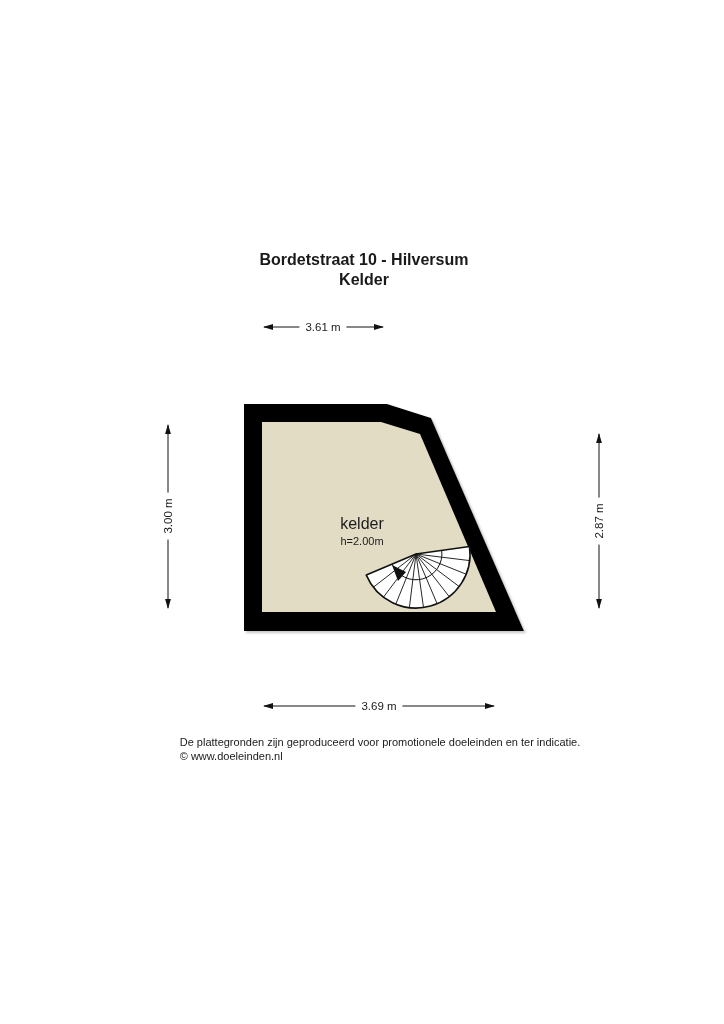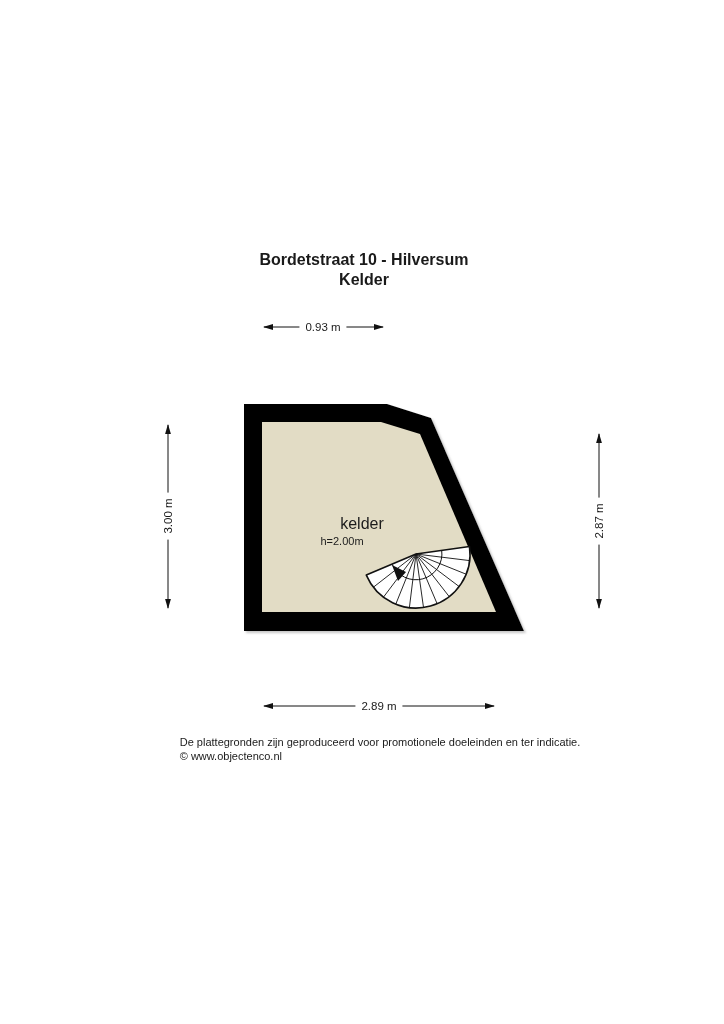--- a/index.html
+++ b/index.html
@@ -111,26 +111,26 @@
     </g>
 
     <g stroke="#111111" stroke-width="1">
       <line x1="242" y1="327" x2="361" y2="327" marker-start="url(#ah-start)" marker-end="url(#ah-end)"></line>
       <line x1="146" y1="425" x2="146" y2="608" marker-start="url(#ah-start)" marker-end="url(#ah-end)"></line>
       <line x1="577" y1="434" x2="577" y2="608" marker-start="url(#ah-start)" marker-end="url(#ah-end)"></line>
       <line x1="242" y1="706" x2="472" y2="706" marker-start="url(#ah-start)" marker-end="url(#ah-end)"></line>
     </g>
   </svg>
 
-  <span class="dim-label" style="left:301px; top:327px;">0.93 m</span>
+  <span class="dim-label" style="left:301px; top:327px;">3.61 m</span>
   <span class="dim-label vertical" style="left:146px; top:516px;">3.00 m</span>
   <span class="dim-label vertical" style="left:577px; top:521px;">2.87 m</span>
-  <span class="dim-label" style="left:357px; top:706px;">2.89 m</span>
+  <span class="dim-label" style="left:357px; top:706px;">3.69 m</span>
 
   <span class="room-label room-name" style="left:340px; top:524px;">kelder</span>
-  <span class="room-label room-height" style="left:320px; top:541px;">h=2.00m</span>
+  <span class="room-label room-height" style="left:340px; top:541px;">h=2.00m</span>
 
   <div class="footer-block">
     <div>De plattegronden zijn geproduceerd voor promotionele doeleinden en ter indicatie.</div>
-    <div>© www.objectenco.nl</div>
+    <div>© www.doeleinden.nl</div>
   </div>
 
 </div>
 
 </body></html>

